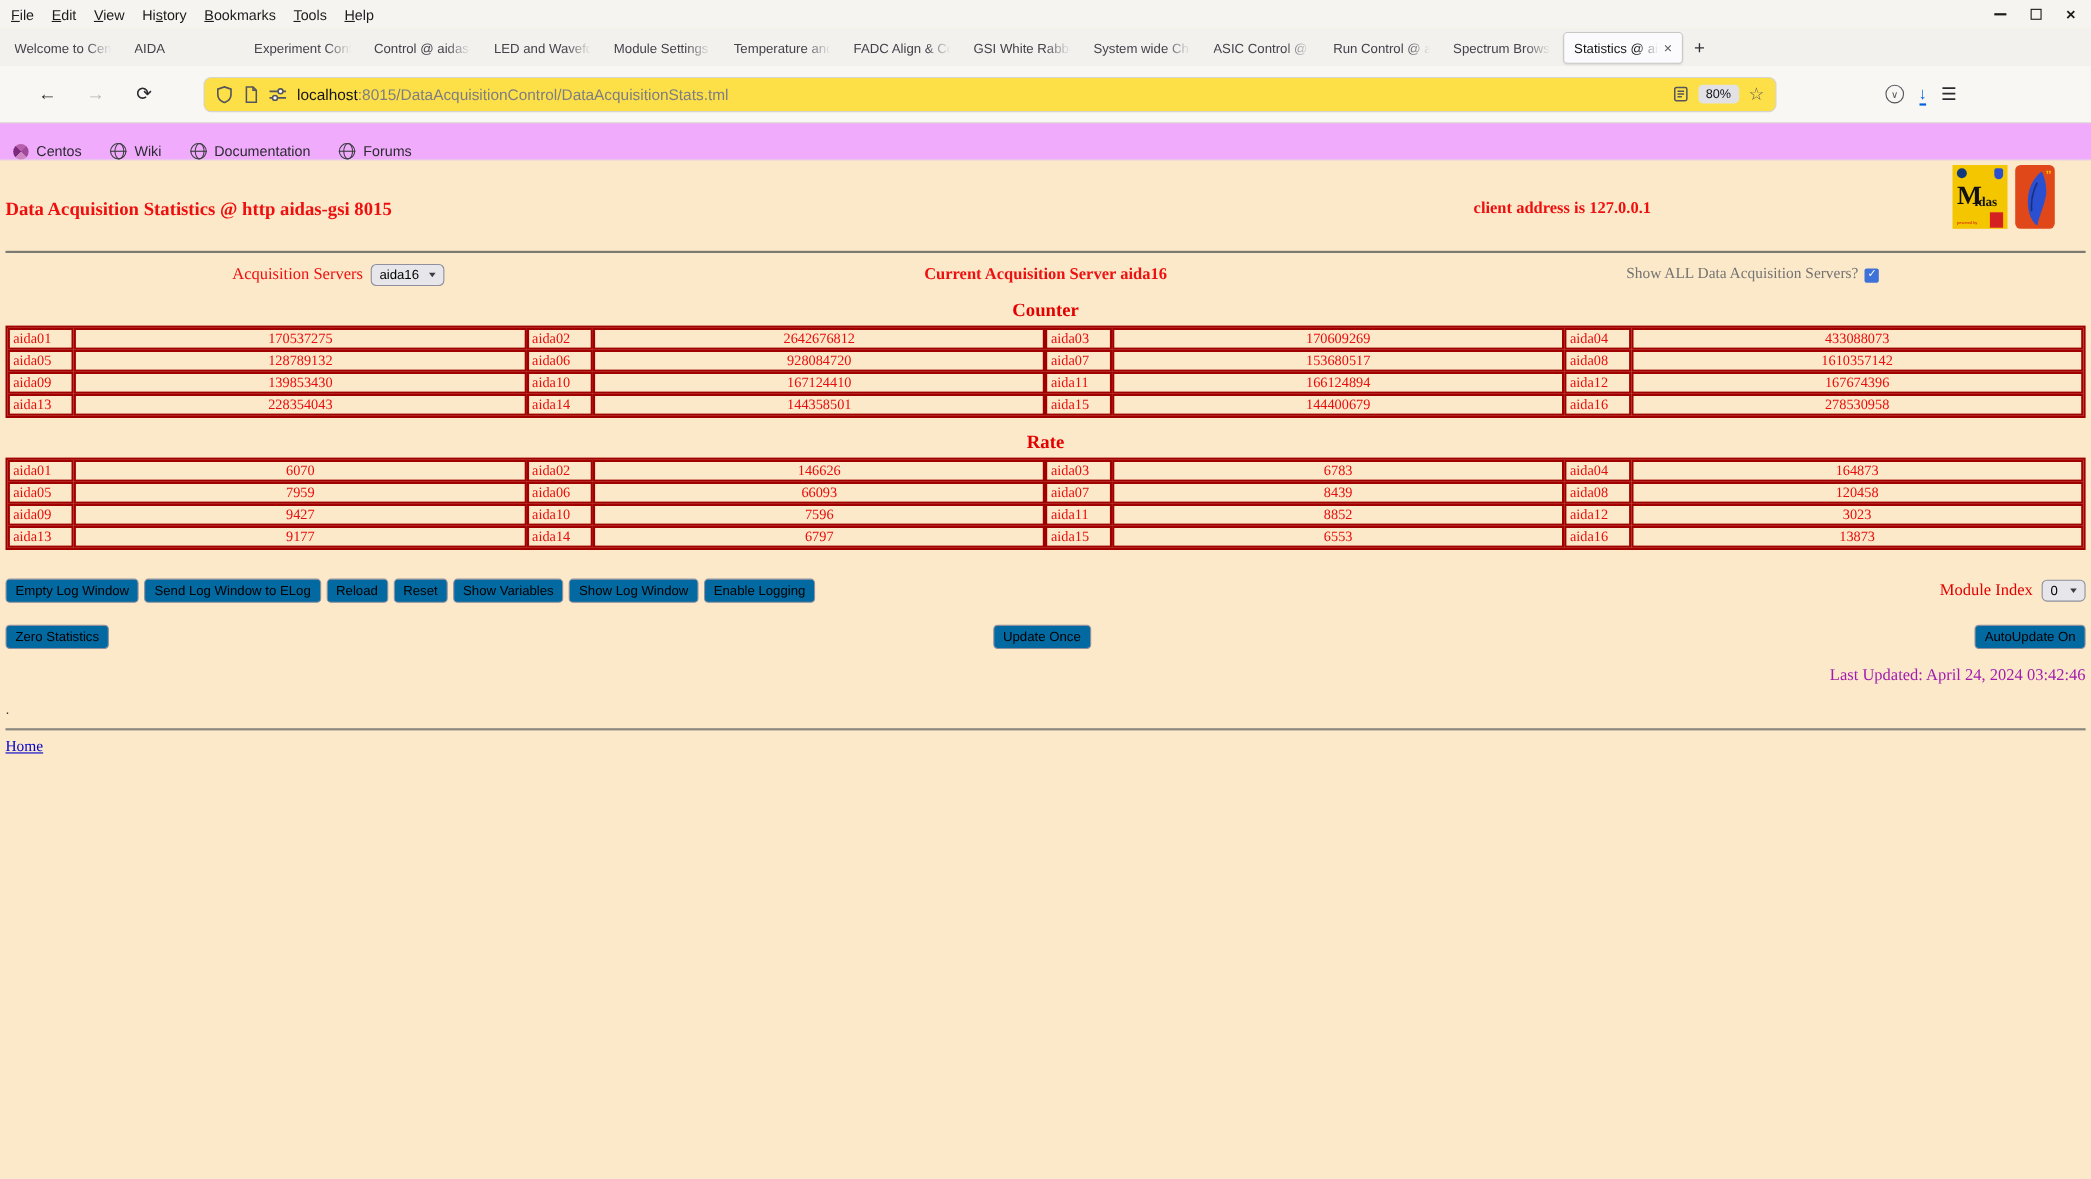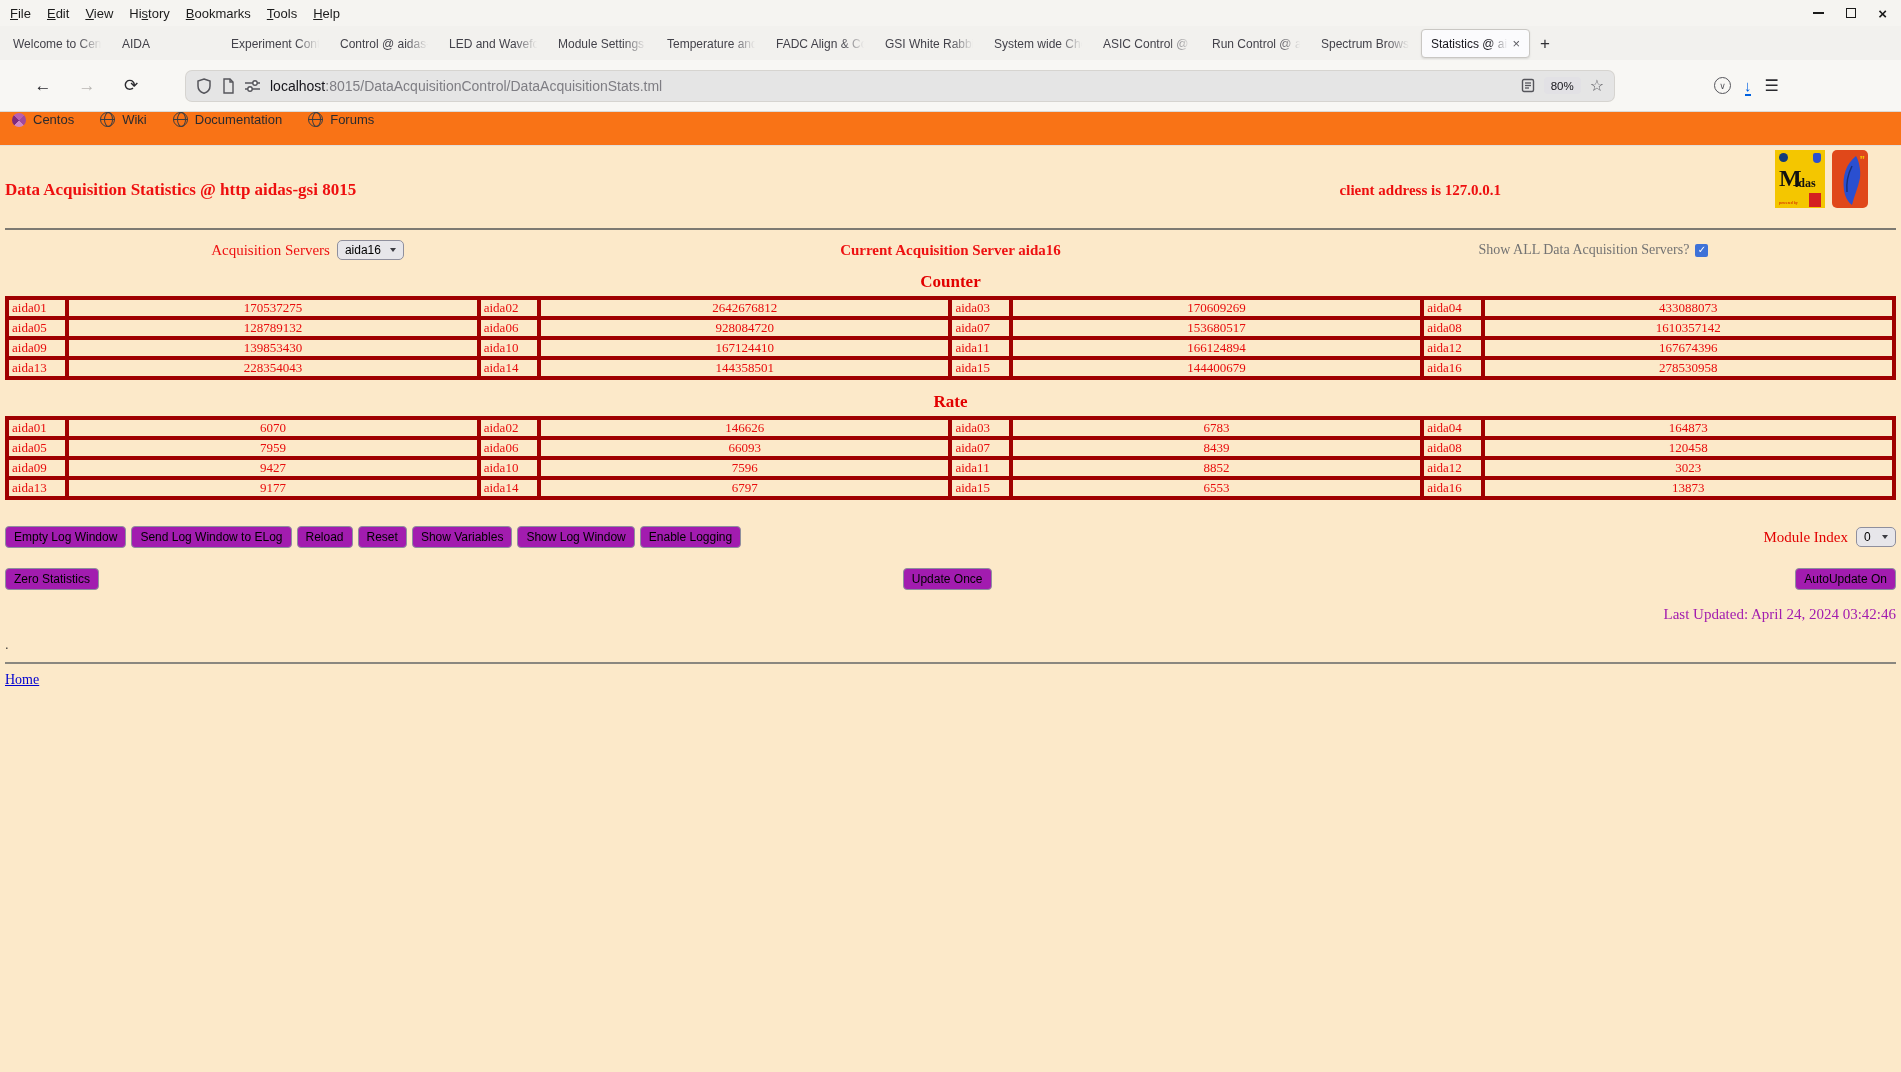--- a/index.html
+++ b/index.html
@@ -42,37 +42,37 @@
   .tab-close { font-size:13px; color:#5a5a60; margin-left:2px; }
   .newtab { width:30px; height:29px; margin-bottom:2px; display:flex; align-items:center; justify-content:center; font-size:17px; color:#2f2f33; }
 
   .navbar {
     height:52px; background:#f8f7f4; border-bottom:1px solid #dcdad6;
     display:flex; align-items:center; padding-left:24px;
   }
   .nav-icon { width:38px; margin-right:6px; text-align:center; font-size:17px; color:#2a2a2e; }
   .nav-icon.disabled { color:#b8b6b2; }
   .urlbox {
-    width:1428px; height:30px; margin-left:30px; background:#e5e5e5; border-radius:6px;
+    width:1428px; height:30px; margin-left:30px; background:#fde047; border-radius:6px;
     box-shadow:0 0 0 1px #d6d4d0; display:flex; align-items:center; padding:0 10px; gap:9px;
   }
   .urlbox svg { flex:0 0 auto; }
   .url-text { flex:1; font-size:14px; color:#15141a; white-space:nowrap; overflow:hidden; }
   .url-text .gray { color:#7e7d83; }
   .zoom-pill { background:#e2e1e5; border-radius:4px; font-size:11.5px; padding:2.5px 7px; color:#15141a; }
   .star { font-size:16px; color:#55555b; }
   .after-url { display:flex; align-items:center; gap:13px; margin-left:100px; }
   .pocket { width:17px; height:17px; border:1.6px solid #55555b; border-radius:50%; display:flex; align-items:center; justify-content:center; font-size:9px; color:#55555b; }
   .dl { color:#0061e0; font-size:15px; position:relative; }
   .dl::after { content:""; position:absolute; left:1px; right:1px; bottom:-2px; height:2px; background:#0061e0; }
   .burger { font-size:16px; color:#2a2a2e; }
 
   .bookmarksbar {
-    height:34px; background:#f97316; border-bottom:1px solid #e2dfda;
-    display:flex; align-items:flex-start; padding-left:12px; gap:26px; font-size:13px; color:#2b2b2f;
+    height:34px; background:#f0abfc; border-bottom:1px solid #e2dfda;
+    display:flex; align-items:flex-end; padding-left:12px; gap:26px; font-size:13px; color:#2b2b2f;
   }
   .bm { display:flex; align-items:center; gap:7px; }
   .centos-dot { width:14px; height:14px; border-radius:50%;
     background:conic-gradient(from 45deg,#a14a9c 0 25%,#cf87c4 0 50%,#7d2a7d 0 75%,#b85fae 0); }
   .globe { width:15px; height:15px; border:1.4px solid #3c3c40; border-radius:50%; position:relative; }
   .globe::before { content:""; position:absolute; left:-1px; right:-1px; top:50%; height:1.4px; margin-top:-0.7px; background:#3c3c40; }
   .globe::after { content:""; position:absolute; top:-1px; bottom:-1px; left:50%; width:7px; margin-left:-3.5px; border:1.4px solid #3c3c40; border-radius:50%; border-top:none\9; }
 
   
   .page { position:relative; height:926px; padding:0 5px; background:#fce9c9; }
@@ -119,21 +119,21 @@
   h2.section { text-align:center; margin:12px 0 4px 0;
     font-family:"Liberation Serif",serif; font-size:17px; font-weight:bold; color:#e20000; }
   table.stats { width:100%; border-collapse:separate; border-spacing:0; border:2px solid #a00000; }
   table.stats td { border:2px solid #a00000; height:12px; padding:0 3px;
     font-family:"Liberation Serif",serif; font-size:13px; color:#e80c0c; }
   td.tname { width:3.2%; text-align:left; }
   td.tval  { width:21.8%; text-align:center; }
 
   .btn-row { display:flex; align-items:center; gap:5px; margin-top:26px; }
   button.ui { font-family:"Liberation Sans",sans-serif; font-size:12px; color:#000;
-    background:#a21caf; border:1px solid #8f8f9d; border-radius:4px; padding:3px 8px; }
+    background:#0369a1; border:1px solid #8f8f9d; border-radius:4px; padding:3px 8px; }
   .module-index { margin-left:auto; display:flex; align-items:center; gap:8px;
     font-family:"Liberation Serif",serif; font-size:15px; color:#e20000; }
   .center-btns { display:flex; justify-content:space-between; gap:5px; margin-top:20px; }
   .last-updated { margin-top:16px; text-align:right;
     font-family:"Liberation Serif",serif; font-size:15px; color:#a21caf; }
   .dot-line { margin-top:14px; font-size:13px; color:#333; }
   a.home { font-family:"Liberation Serif",serif; font-size:14px; color:#0000d0; text-decoration:underline; }
 </style>
 </head>
 <body>

